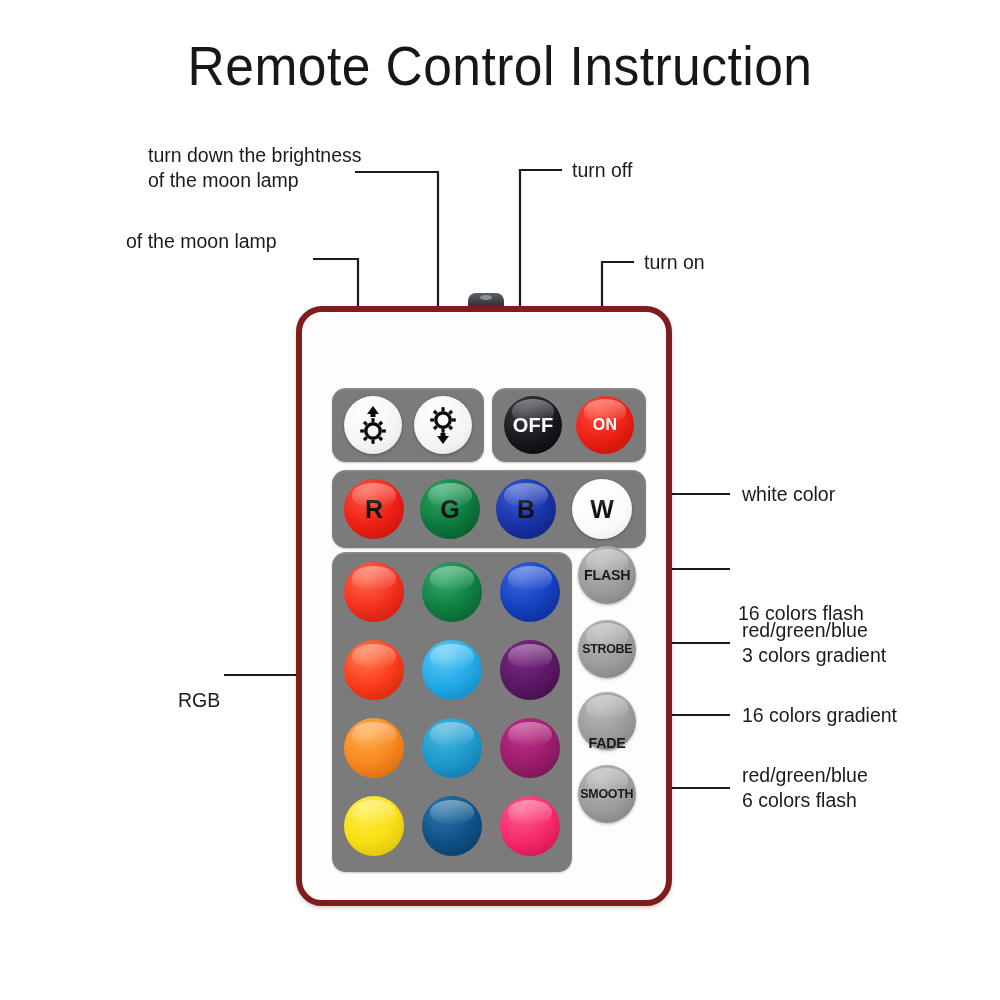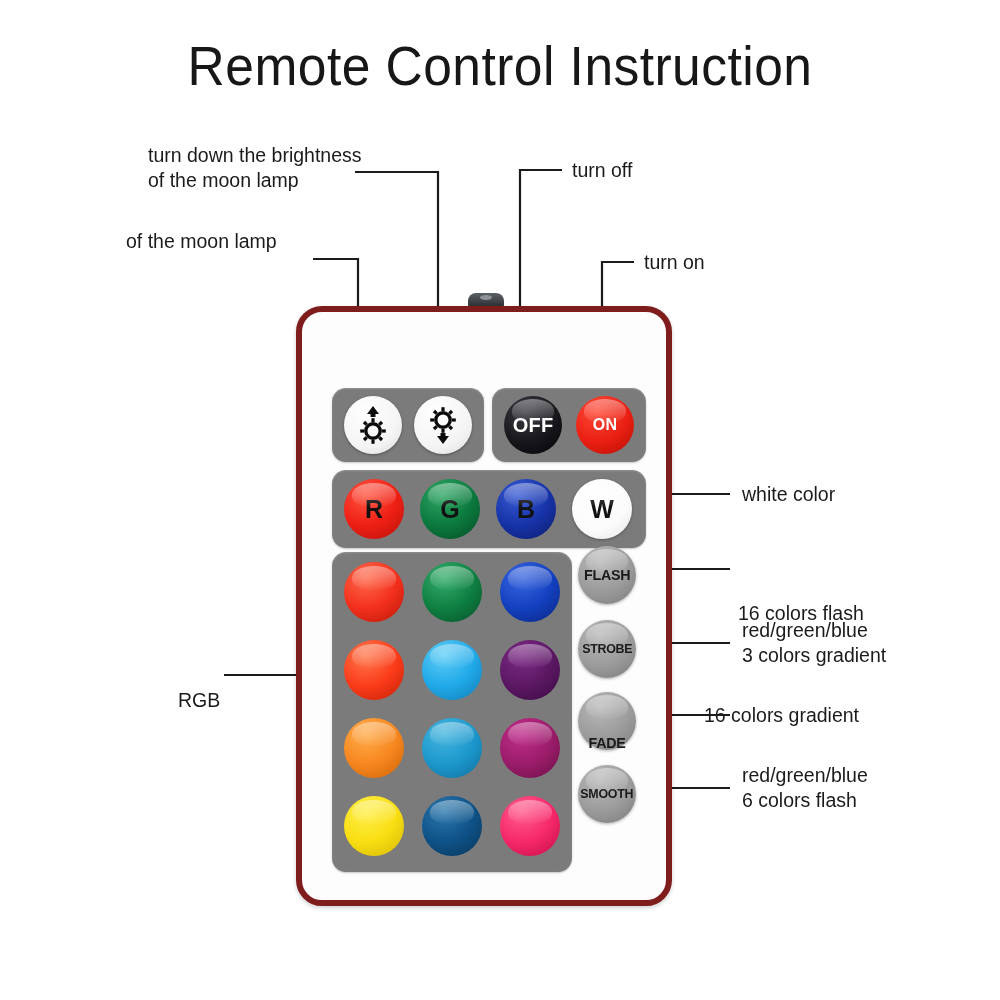--- a/index.html
+++ b/index.html
@@ -187,21 +187,21 @@
   <div class="label" style="left:178px; top:663px;margin-top:25px;">RGB</div>
 
   <div class="label" style="left:742px; top:482px;">white color</div>
   <div class="label" style="left:738px; top:557px;margin-top:44px;">16 colors flash</div>
 
   <div class="label" style="left:742px; top:618px;">
     <div>red/green/blue</div>
     <div>3 colors gradient</div>
   </div>
 
-  <div class="label" style="left:704px; top:703px;text-align:right;">16 colors gradient</div>
+  <div class="label" style="left:742px; top:703px;text-align:right;">16 colors gradient</div>
 
   <div class="label" style="left:742px; top:763px;">
     <div>red/green/blue</div>
     <div>6 colors flash</div>
   </div>
 
   <div class="ir-bump"></div>
 
   <div class="remote">
 

